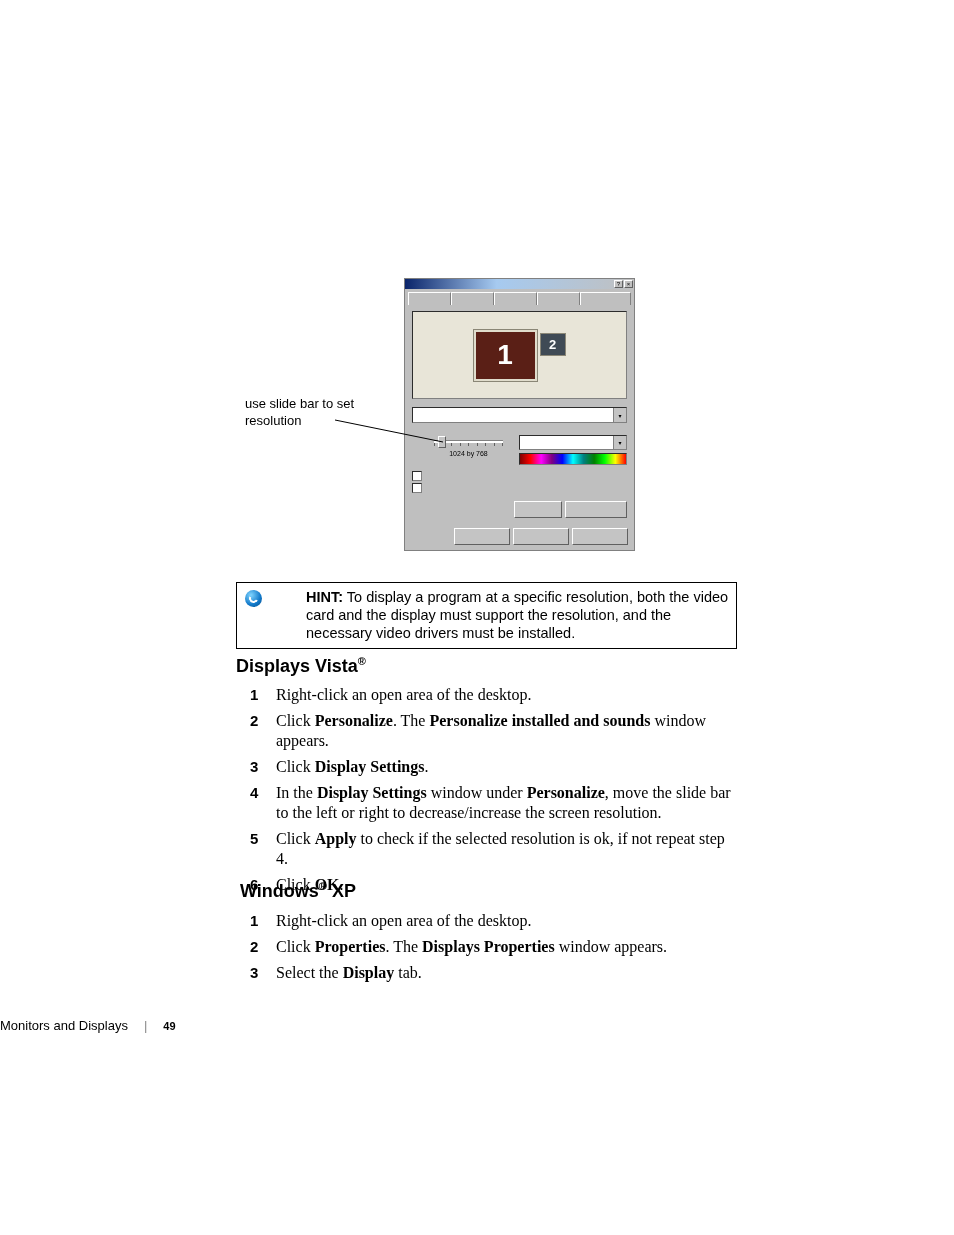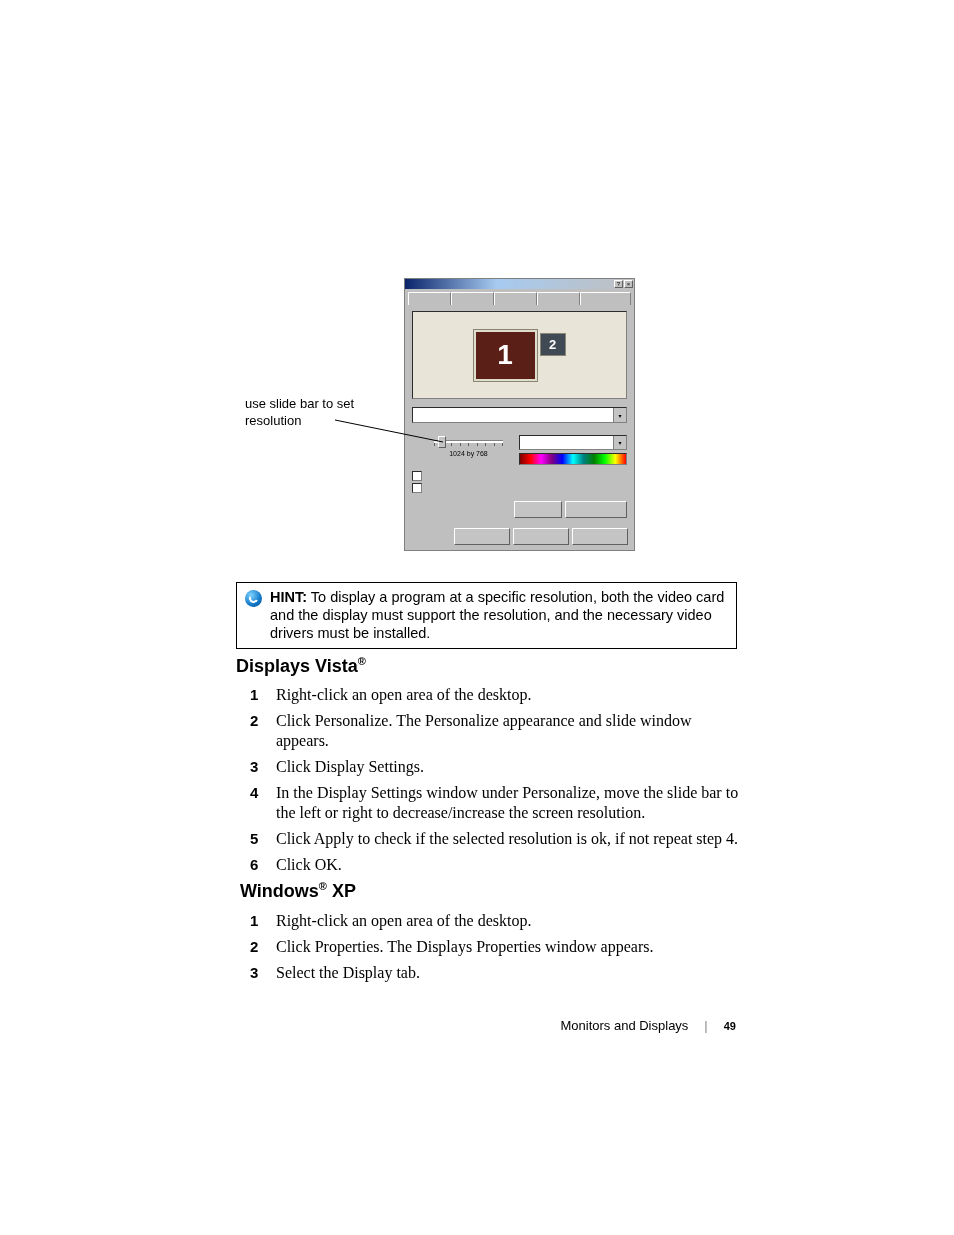--- a/index.html
+++ b/index.html
@@ -270,20 +270,21 @@
     top: 582px;
     width: 501px;
     border: 1px solid #000;
     padding: 5px 4px 6px 8px;
     box-sizing: border-box;
     display: flex;
     align-items: flex-start;
     font-family: Arial, Helvetica, sans-serif;
     font-size: 14.5px;
     line-height: 18px;
+    gap: 36px;
   }
   .hint-icon {
     width: 17px;
     height: 17px;
     border-radius: 50%;
     background: radial-gradient(circle at 35% 30%, #7fd4ff, #1077c8 60%, #0a4f86);
     margin-right: 8px;
     margin-top: 2px;
     flex: none;
     position: relative;
@@ -342,30 +343,30 @@
     flex: none;
     font-family: Arial, Helvetica, sans-serif;
     font-weight: bold;
     font-size: 15px;
     text-align: left;
   }
   .step-text {
     flex: 1;
     font-family: Georgia, "Times New Roman", serif;
   }
-  .step-text .b { font-weight: normal; }
+  .step-text .b { font-weight: bold; }
 
   
   .footer {
     position: absolute;
     left: 0;
     right: 0;
     top: 1018px;
     display: flex;
-    justify-content: flex-end;
+    justify-content: flex-start;
     align-items: center;
     padding-right: 218px;
     font-family: Arial, Helvetica, sans-serif;
     font-size: 13px;
     color: #000;
   }
   .footer .sep {
     margin: 0 16px;
     color: #888;
   }
@@ -461,21 +462,21 @@
   <div class="h-vista">
     <span>Displays Vista</span><sup class="reg">®</sup>
   </div>
   <div class="steps vista">
       <div class="step">
         <div class="step-num">1</div>
         <div class="step-text">Right-click an open area of the desktop.</div>
       </div>
       <div class="step">
         <div class="step-num">2</div>
-        <div class="step-text">Click <span class="b">Personalize</span>. The <span class="b">Personalize appearance and slide</span> window appears.</div>
+        <div class="step-text">Click <span class="b">Personalize</span>. The <span class="b">Personalize installed and sounds</span> window appears.</div>
       </div>
       <div class="step">
         <div class="step-num">3</div>
         <div class="step-text">Click <span class="b">Display Settings</span>.</div>
       </div>
       <div class="step">
         <div class="step-num">4</div>
         <div class="step-text">In the <span class="b">Display Settings</span> window under <span class="b">Personalize</span>, move the slide bar to the left or right to decrease/increase the screen resolution.</div>
       </div>
       <div class="step">

